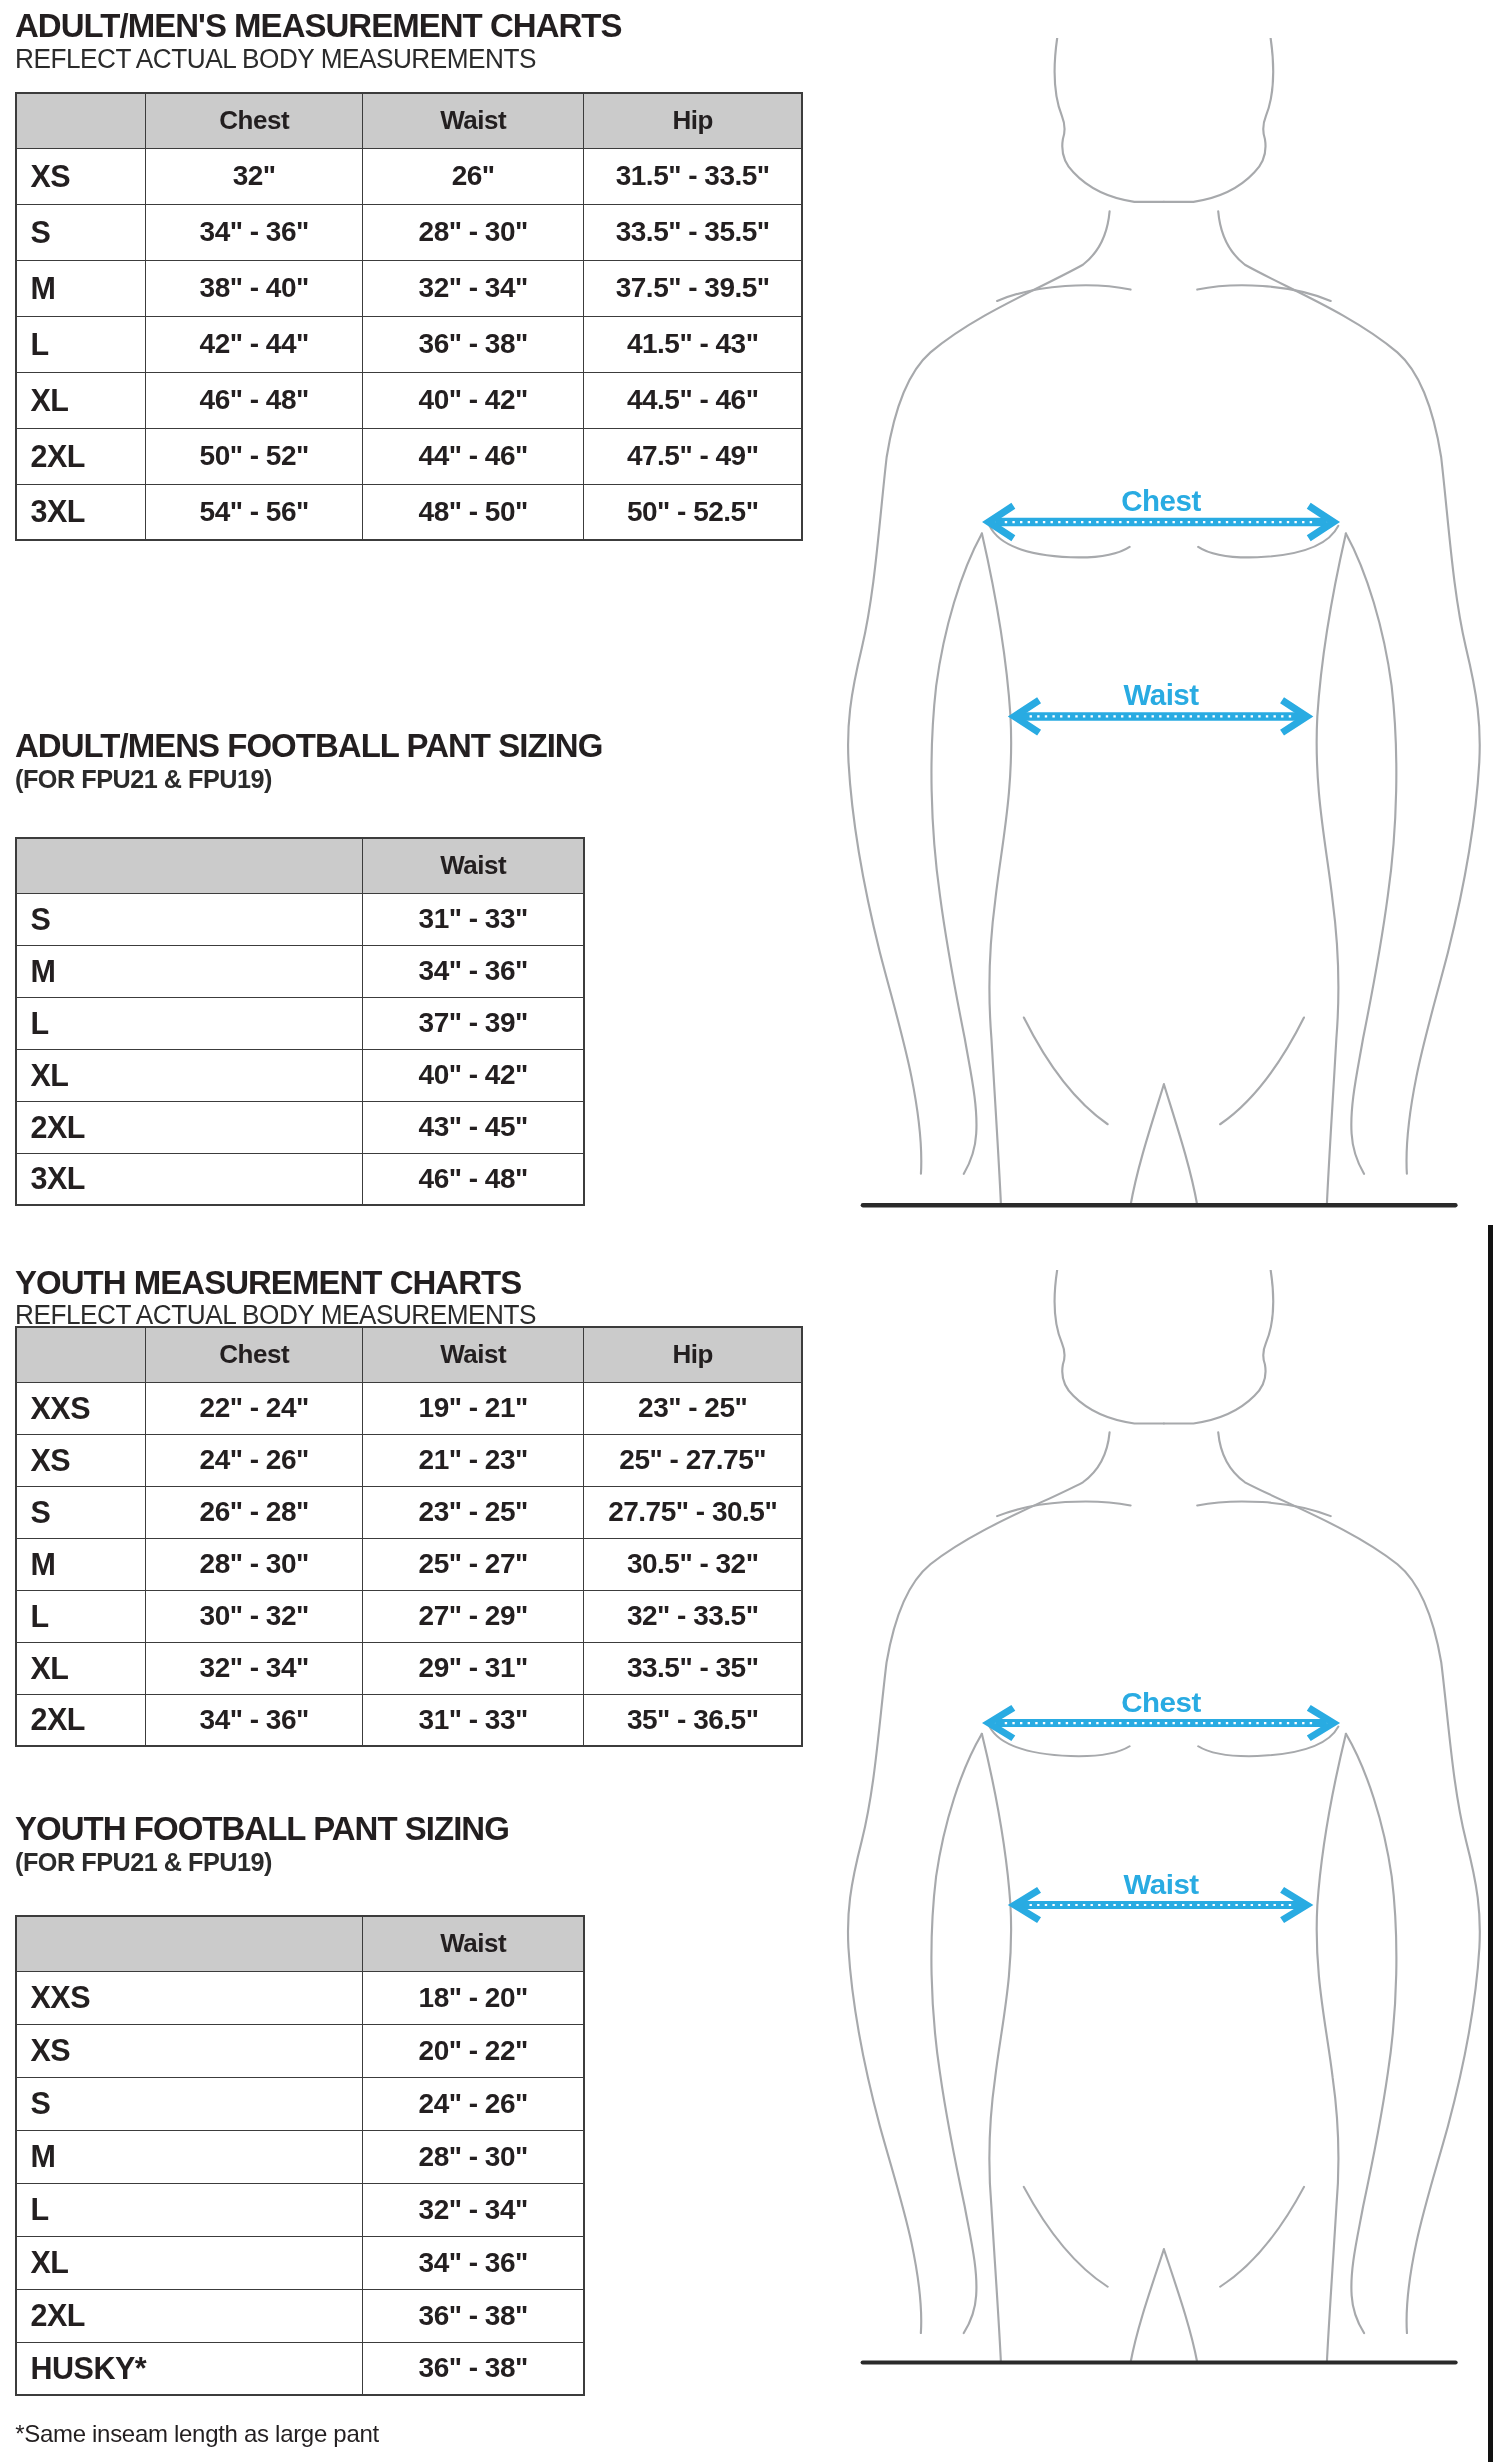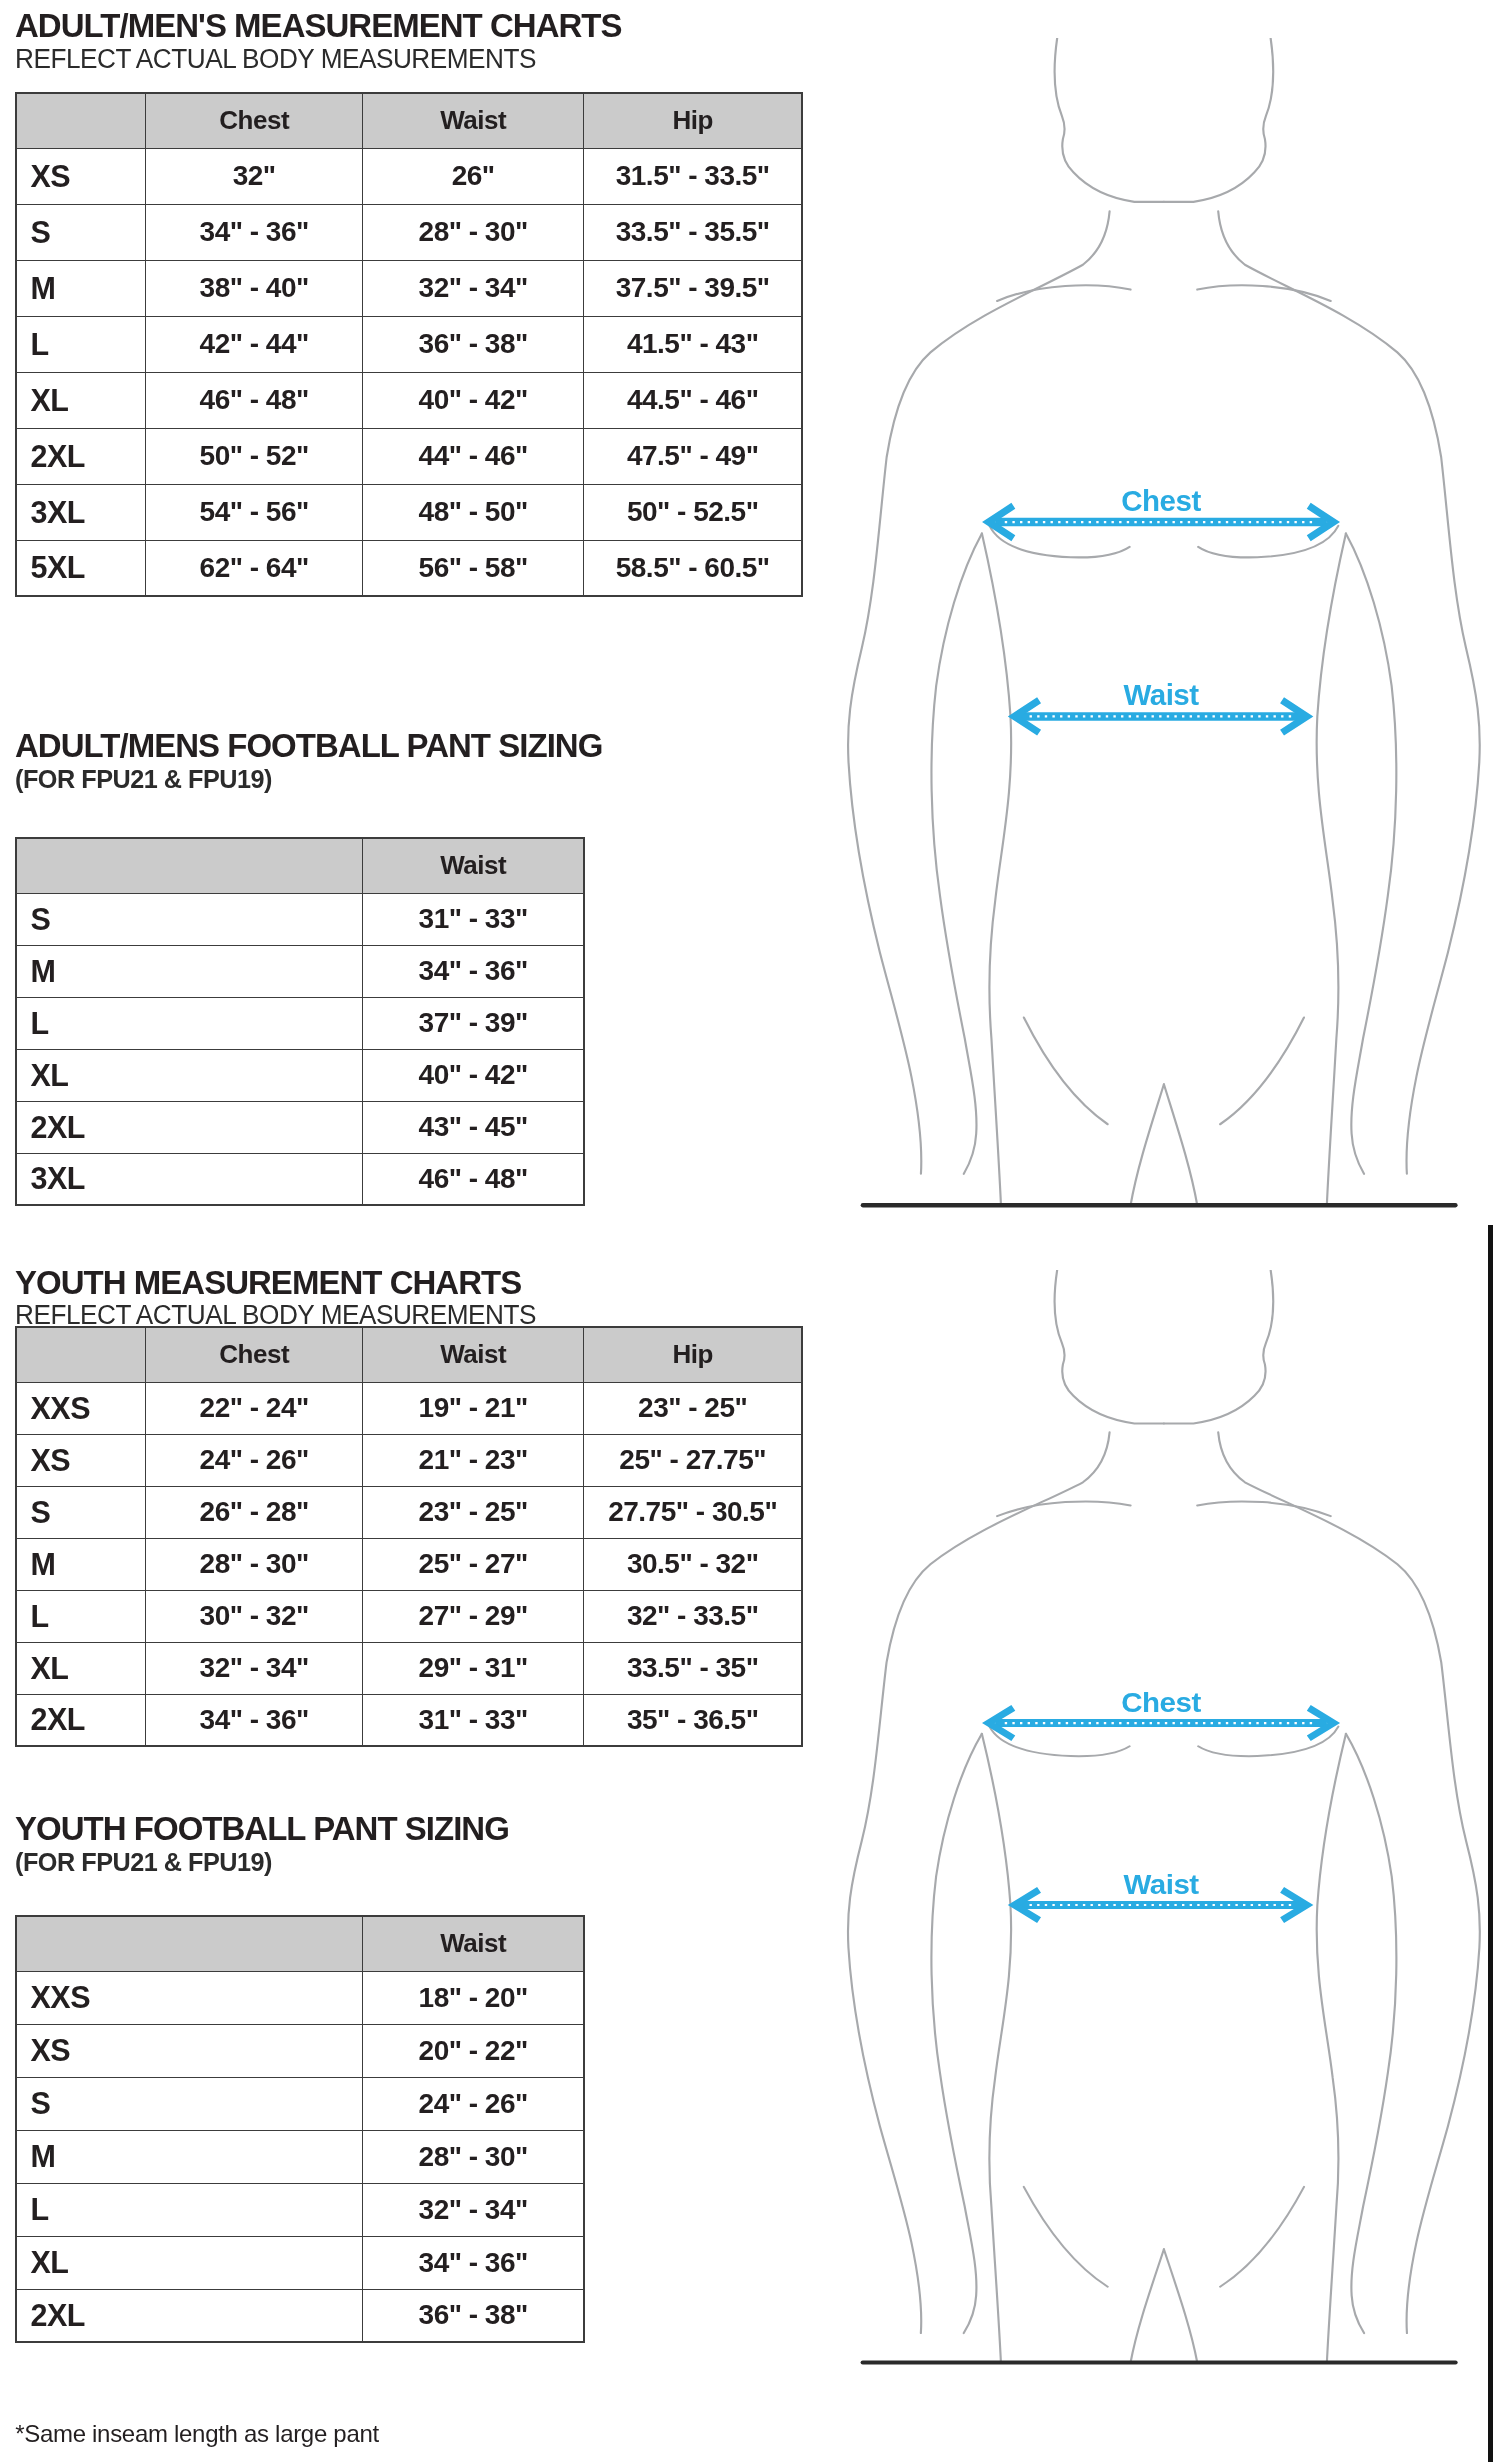--- a/index.html
+++ b/index.html
@@ -123,26 +123,20 @@
         <td class="c1">50" - 52"</td>
         <td class="c2">44" - 46"</td>
         <td class="c3">47.5" - 49"</td>
       </tr>
       <tr>
         <th class="c0">3XL</th>
         <td class="c1">54" - 56"</td>
         <td class="c2">48" - 50"</td>
         <td class="c3">50" - 52.5"</td>
       </tr>
-      <tr>
-        <th class="c0">5XL</th>
-        <td class="c1">62" - 64"</td>
-        <td class="c2">56" - 58"</td>
-        <td class="c3">58.5" - 60.5"</td>
-      </tr>
     </tbody>
   </table>
 
 <div class="abs sec-title" style="left:15.2px;top:728px">ADULT/MENS FOOTBALL PANT SIZING</div>
 <div class="abs sec-sub bold" style="left:15.2px;top:766px">(FOR FPU21 &amp; FPU19)</div>
 <table class="abs tbl" id="tbl-adult-pant">
     <thead>
       <tr>
         <th class="c0"></th>
         <th class="c1">Waist</th>
@@ -262,20 +256,24 @@
       <tr>
         <th class="c0">L</th>
         <td class="c1">32" - 34"</td>
       </tr>
       <tr>
         <th class="c0">XL</th>
         <td class="c1">34" - 36"</td>
       </tr>
       <tr>
         <th class="c0">2XL</th>
+        <td class="c1">36" - 38"</td>
+      </tr>
+      <tr>
+        <th class="c0">HUSKY*</th>
         <td class="c1">36" - 38"</td>
       </tr>
     </tbody>
   </table>
 
 <div class="abs footnote">*Same inseam length as large pant</div>
 
 <svg class="abs fig" id="fig-adult" viewBox="0 0 682 1230">
   <defs>
     <g id="torso-body" fill="none" stroke="#a7a9ac" stroke-width="2.25" stroke-linecap="round" stroke-linejoin="round">

